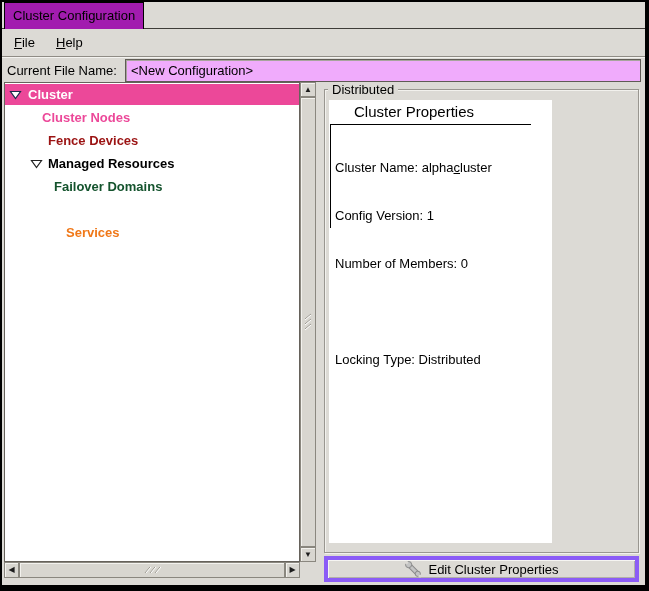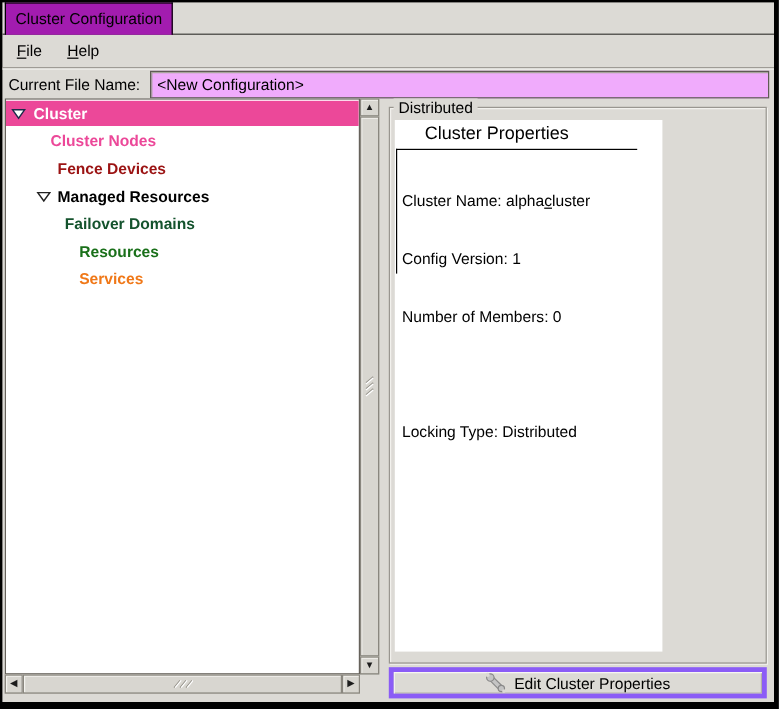--- a/index.html
+++ b/index.html
@@ -137,23 +137,20 @@
         <svg class="expander" style="left:25px;" viewBox="0 0 13 10">
             <polygon points="1.5,1.5 11.5,1.5 6.5,8.5" fill="#ffffff" stroke="#222222" stroke-width="1.2"></polygon>
           </svg>
         <span class="row-label" style="left: 43px; color: rgb(0, 0, 0);">Managed Resources</span>
       </div>
 
       <div class="tree-row" style="top:93px;">
         <span class="row-label" style="left: 49px; color: #14532d;">Failover Domains</span>
       </div>
 
-      <div class="tree-row" style="top:116px;">
-        <span class="row-label" style="left: 61px; color: rgb(26, 112, 26);">Resources</span>
-      </div>
 
       <div class="tree-row" style="top:139px;">
         <span class="row-label" style="left: 61px; color: rgb(240, 120, 24); text-align: center;">Services</span>
       </div>
     </div>
 
     <div class="vsb">
       <div class="sbtn up">
           <span>▲</span>
         </div>

